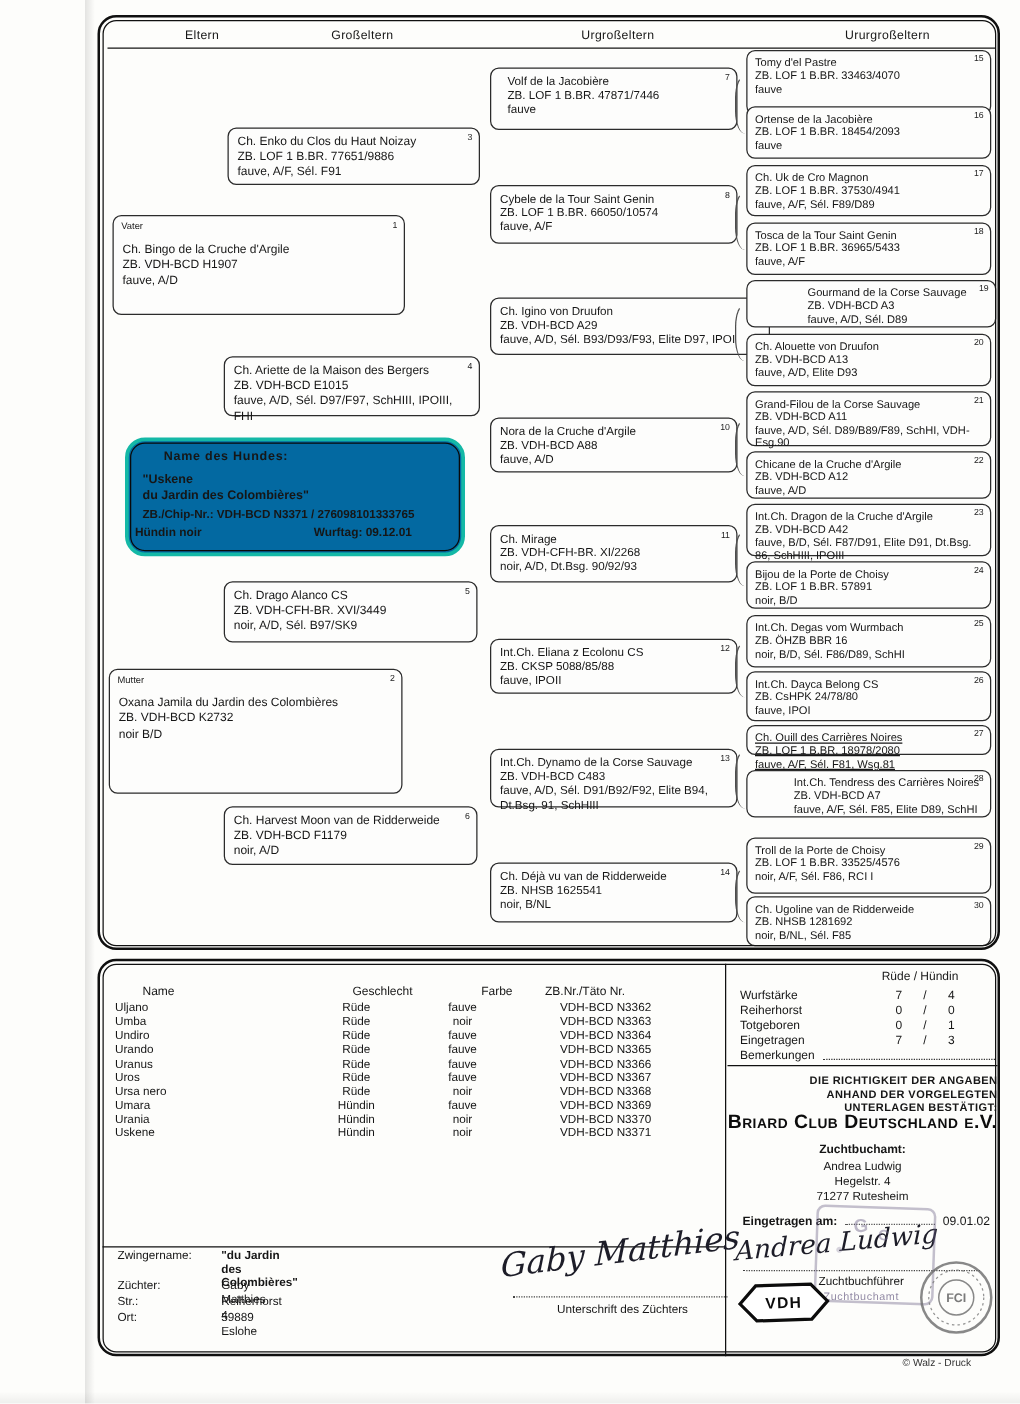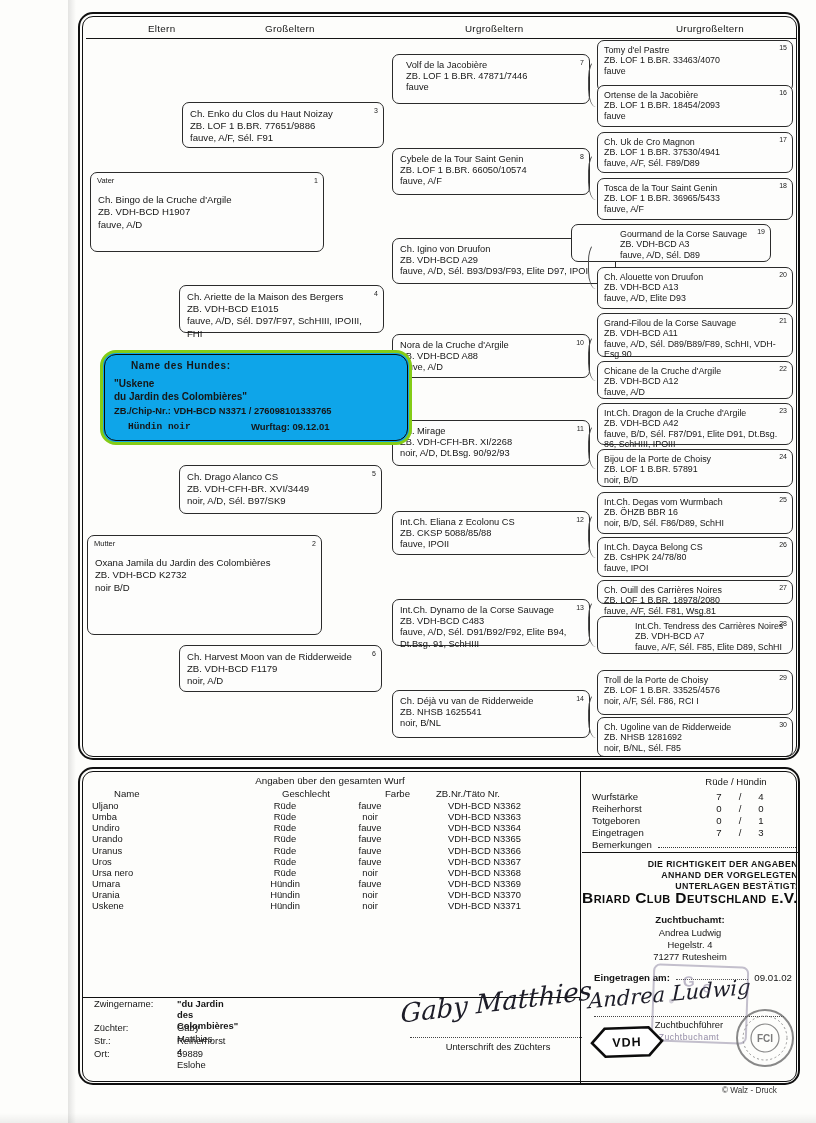--- a/index.html
+++ b/index.html
@@ -25,29 +25,29 @@
   .pbox.tagged{padding-top:21px;}
   .c1{font-size:9.6px;line-height:12.4px;}
   .c2{font-size:9.6px;line-height:12.2px;}
   .c3{font-size:9.3px;line-height:11.2px;}
   .c4{font-size:8.9px;line-height:10.4px;padding:4px 6px 2px;}
   .pline{white-space:normal;}
   .brace{position:absolute;width:8px;border-left:1.2px solid #4c4c4c;
          border-top:1.2px solid transparent;border-radius:8px 0 0 8px / 18px 0 0 18px;}
 
   
-  .subject{position:absolute;left:20px;top:336px;width:312px;height:95px;border:3px solid #84cc16;
-           border-radius:16px;box-sizing:border-box;background:#0ea5e9;}
+  .subject{position:absolute;left:20px;top:336px;width:272px;height:95px;border:3px solid #14b8a6;
+           border-radius:16px;box-sizing:border-box;background:#0369a1;}
   .subject::after{content:"";position:absolute;inset:1px;border:1.3px solid #0a0a0a;border-radius:12px;pointer-events:none;}
   .subject div{position:absolute;font-weight:bold;}
   .sub-label{left:28px;top:7px;font-size:10px;letter-spacing:.6px;}
   .sub-name1{left:11px;top:25px;font-size:10px;}
   .sub-name2{left:11px;top:38px;font-size:10px;}
   .sub-chip{left:11px;top:53px;font-size:9.3px;}
-  .sub-sex{left:25px;top:68px;font-size:9.5px;font-family:Liberation Mono, monospace;}
+  .sub-sex{left:5px;top:68px;font-size:9.5px;}
   .sub-birth{left:148px;top:68px;font-size:9.5px;}
 
   
   .vdivider{position:absolute;left:500px;top:2px;height:314px;border-left:1.5px solid #101010;}
   .hdivider-left{position:absolute;left:2px;top:228px;width:498px;border-top:1.5px solid #101010;}
   .lit-title{position:absolute;left:20px;top:6px;width:460px;text-align:center;font-size:9.8px;}
   .lgrid{display:grid;grid-template-columns:150px 90px 80px 162px;}
   .lit-head{position:absolute;left:10px;top:19px;width:482px;font-size:9.6px;}
   .lit-head span:nth-child(1){padding-left:24px;}
   .lit-head span:nth-child(2),.lit-head span:nth-child(3){text-align:right;}
@@ -211,21 +211,21 @@
           <div class="pline">Ch. Uk de Cro Magnon</div>
           <div class="pline">ZB. LOF 1 B.BR. 37530/4941</div>
           <div class="pline">fauve, A/F, Sél. F89/D89</div>
         </div>
         <div class="pbox c4" style="left: 517px; top: 164px; width: 196px; height: 42px;">
           <span class="pnum">18</span>
           <div class="pline">Tosca de la Tour Saint Genin</div>
           <div class="pline">ZB. LOF 1 B.BR. 36965/5433</div>
           <div class="pline">fauve, A/F</div>
         </div>
-        <div class="pbox c4" style="left: 491px; top: 210px; width: 200px; height: 38px; padding-left: 48px;">
+        <div class="pbox c4" style="left: 517px; top: 210px; width: 200px; height: 38px; padding-left: 48px;">
           <span class="pnum">19</span>
           <div class="pline">Gourmand de la Corse Sauvage</div>
           <div class="pline">ZB. VDH-BCD A3</div>
           <div class="pline">fauve, A/D, Sél. D89</div>
         </div>
         <div class="pbox c4" style="left: 517px; top: 253px; width: 196px; height: 42px;">
           <span class="pnum">20</span>
           <div class="pline">Ch. Alouette von Druufon</div>
           <div class="pline">ZB. VDH-BCD A13</div>
           <div class="pline">fauve, A/D, Elite D93</div>
@@ -259,21 +259,21 @@
           <div class="pline">Int.Ch. Degas vom Wurmbach</div>
           <div class="pline">ZB. ÖHZB BBR 16</div>
           <div class="pline">noir, B/D, Sél. F86/D89, SchHI</div>
         </div>
         <div class="pbox c4" style="left: 517px; top: 523px; width: 196px; height: 40px;">
           <span class="pnum">26</span>
           <div class="pline">Int.Ch. Dayca Belong CS</div>
           <div class="pline">ZB. CsHPK 24/78/80</div>
           <div class="pline">fauve, IPOI</div>
         </div>
-        <div class="pbox c4" style="left: 517px; top: 566px; width: 196px; height: 24px;">
+        <div class="pbox c4" style="left: 517px; top: 566px; width: 196px; height: 24px; text-decoration: underline;">
           <span class="pnum">27</span>
           <div class="pline">Ch. Ouill des Carrières Noires</div>
           <div class="pline">ZB. LOF 1 B.BR. 18978/2080</div>
           <div class="pline">fauve, A/F, Sél. F81, Wsg.81</div>
         </div>
         <div class="pbox c4" style="left: 517px; top: 602px; width: 196px; height: 38px; padding-left: 37px;">
           <span class="pnum">28</span>
           <div class="pline">Int.Ch. Tendress des Carrières Noires</div>
           <div class="pline">ZB. VDH-BCD A7</div>
           <div class="pline">fauve, A/F, Sél. F85, Elite D89, SchHI</div>
@@ -307,21 +307,20 @@
       <div class="sub-chip">ZB./Chip-Nr.: VDH-BCD N3371 / 276098101333765</div>
       <div class="sub-sex">Hündin noir</div>
       <div class="sub-birth">Wurftag: 09.12.01</div>
     </div>
   </section>
 
   <section class="sect lit">
     <div class="vdivider"></div>
     <div class="hdivider-left"></div>
 
-    <div class="lit-title">Angaben über den gesamten Wurf</div>
     <div class="lgrid lit-head">
       <span>Name</span>
       <span>Geschlecht</span>
       <span>Farbe</span>
       <span>ZB.Nr./Täto Nr.</span>
     </div>
     <div class="lit-rows" id="lit-rows">
         <div class="lgrid lrow">
           <span>Uljano</span>
           <span>Rüde</span>

